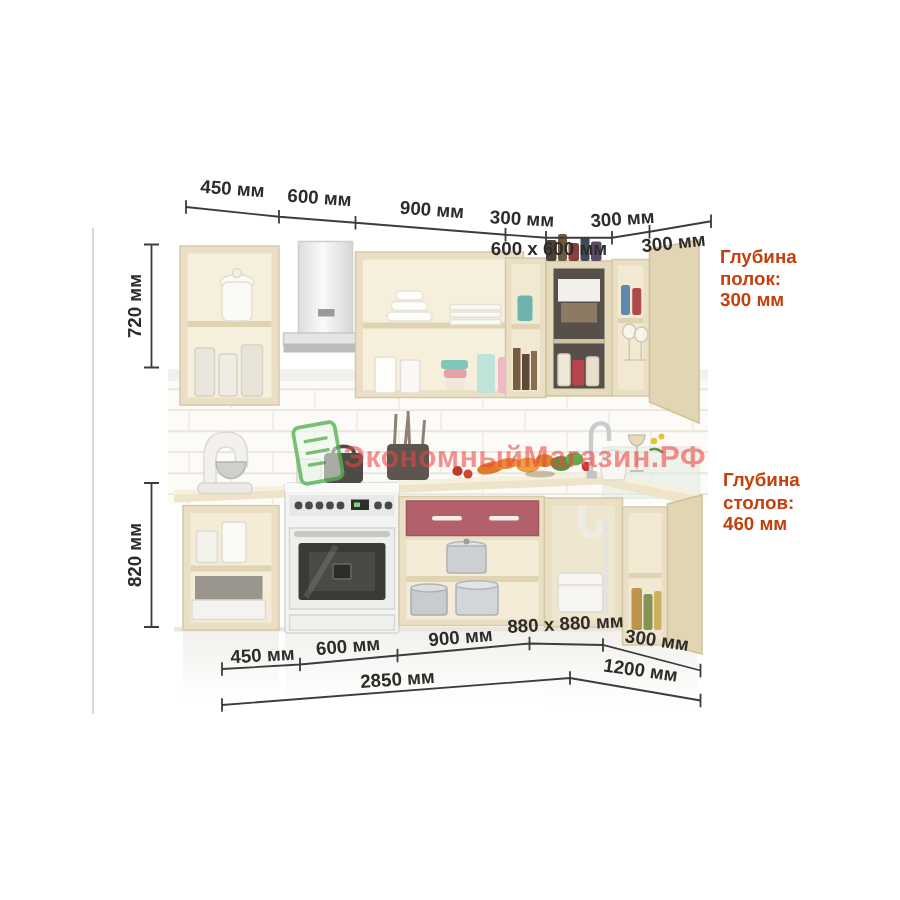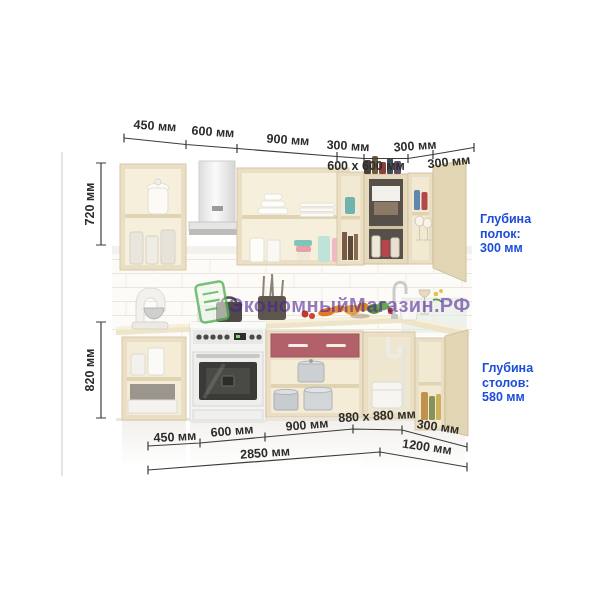--- a/index.html
+++ b/index.html
@@ -2,24 +2,24 @@
 <html><head>
 <meta charset="utf-8">
 <style>
   html,body{margin:0;padding:0;background:#fff;}
   .stage{position:relative;width:600px;height:600px;background:#fff;overflow:hidden;
          font-family:"Liberation Sans",sans-serif;}
   .stage svg{position:absolute;left:0;top:0;}
   .dim{position:absolute;transform:translate(-50%,-50%) rotate(var(--r,0deg));
        font:600 12.5px "Liberation Sans",sans-serif;color:#2e2c29;white-space:nowrap;}
   .dim.vert{--r:-90deg;}
-  .note{position:absolute;font:600 12.5px/14.5px "Liberation Sans",sans-serif;color:#1d4ed8;margin-top:48px;}
+  .note{position:absolute;font:600 12.5px/14.5px "Liberation Sans",sans-serif;color:#c2410c;}
   .note span{display:block;}
   .wm{position:absolute;left:229px;top:294px;font:700 20px "Liberation Sans",sans-serif;
-      color:#4c1d95;opacity:.58;letter-spacing:.4px;white-space:nowrap;}
+      color:#ef4444;opacity:.58;letter-spacing:.4px;white-space:nowrap;}
 </style>
 </head>
 <body>
 
 <div class="stage">
 
 <svg width="600" height="600" viewBox="0 0 600 600">
   <defs>
     <pattern id="tiles" x="112" y="246" width="56" height="28" patternUnits="userSpaceOnUse">
       <rect width="56" height="28" fill="#fcfbf7"></rect>
@@ -290,16 +290,16 @@
 <span class="dim" style="left:427px;top:447px;--r:8deg">1200 мм</span>
 
 <div class="note" style="left:480px;top:164px">
   <span>Глубина</span>
   <span>полок:</span>
   <span>300 мм</span>
 </div>
 <div class="note" style="left:482px;top:313px">
   <span>Глубина</span>
   <span>столов:</span>
-  <span>580 мм</span>
+  <span>460 мм</span>
 </div>
 
 </div>
 
 </body></html>

